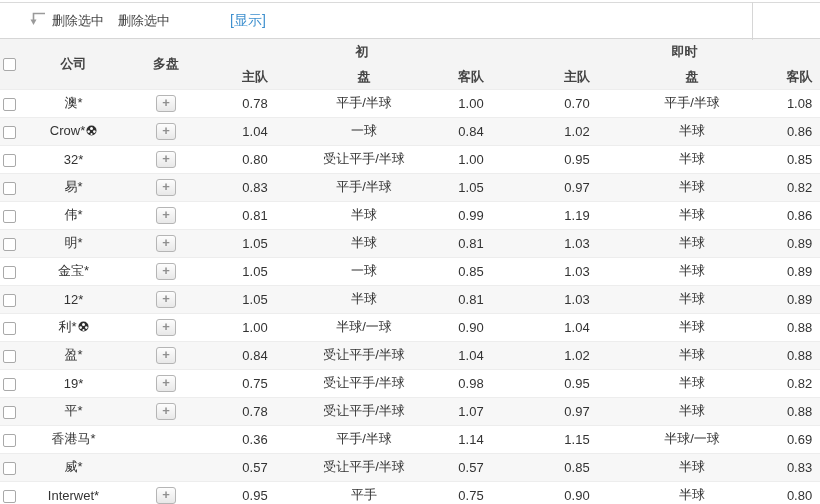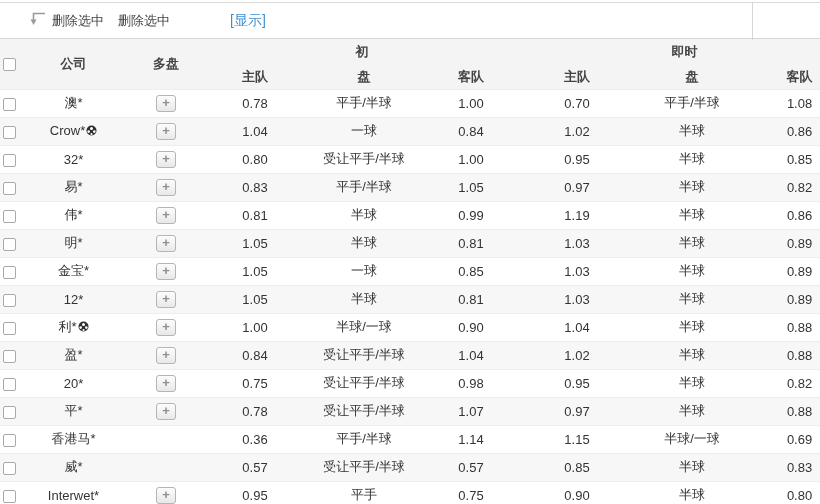--- a/index.html
+++ b/index.html
@@ -278,21 +278,21 @@
     <td>1.04</td>
     <td>1.02</td>
     <td>半球</td>
     <td>0.88</td>
   </tr>
         <tr>
     <td>
       <span class="checkbox"></span>
     </td>
     <td class="company-cell">
-      <span>20*</span>
+      <span>19*</span>
     </td>
     <td>
       <button class="plus-btn">+</button>
     </td>
     <td>0.75</td>
     <td>受让平手/半球</td>
     <td>0.98</td>
     <td>0.95</td>
     <td>半球</td>
     <td>0.82</td>

